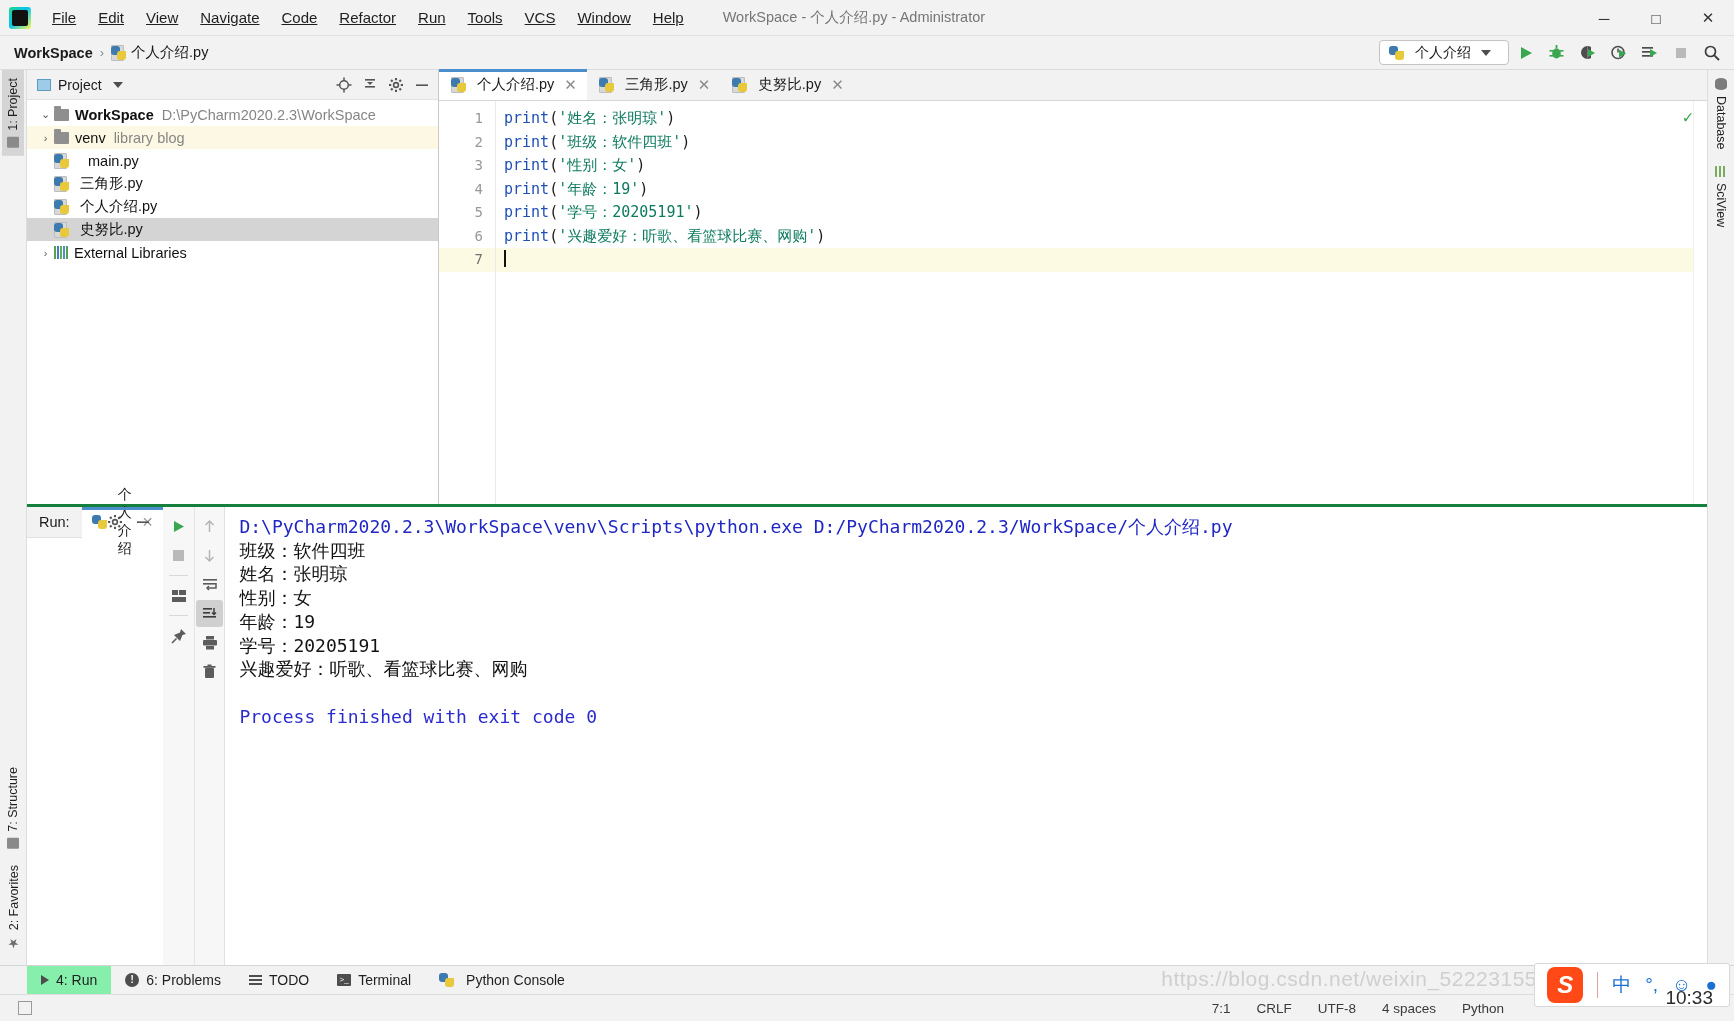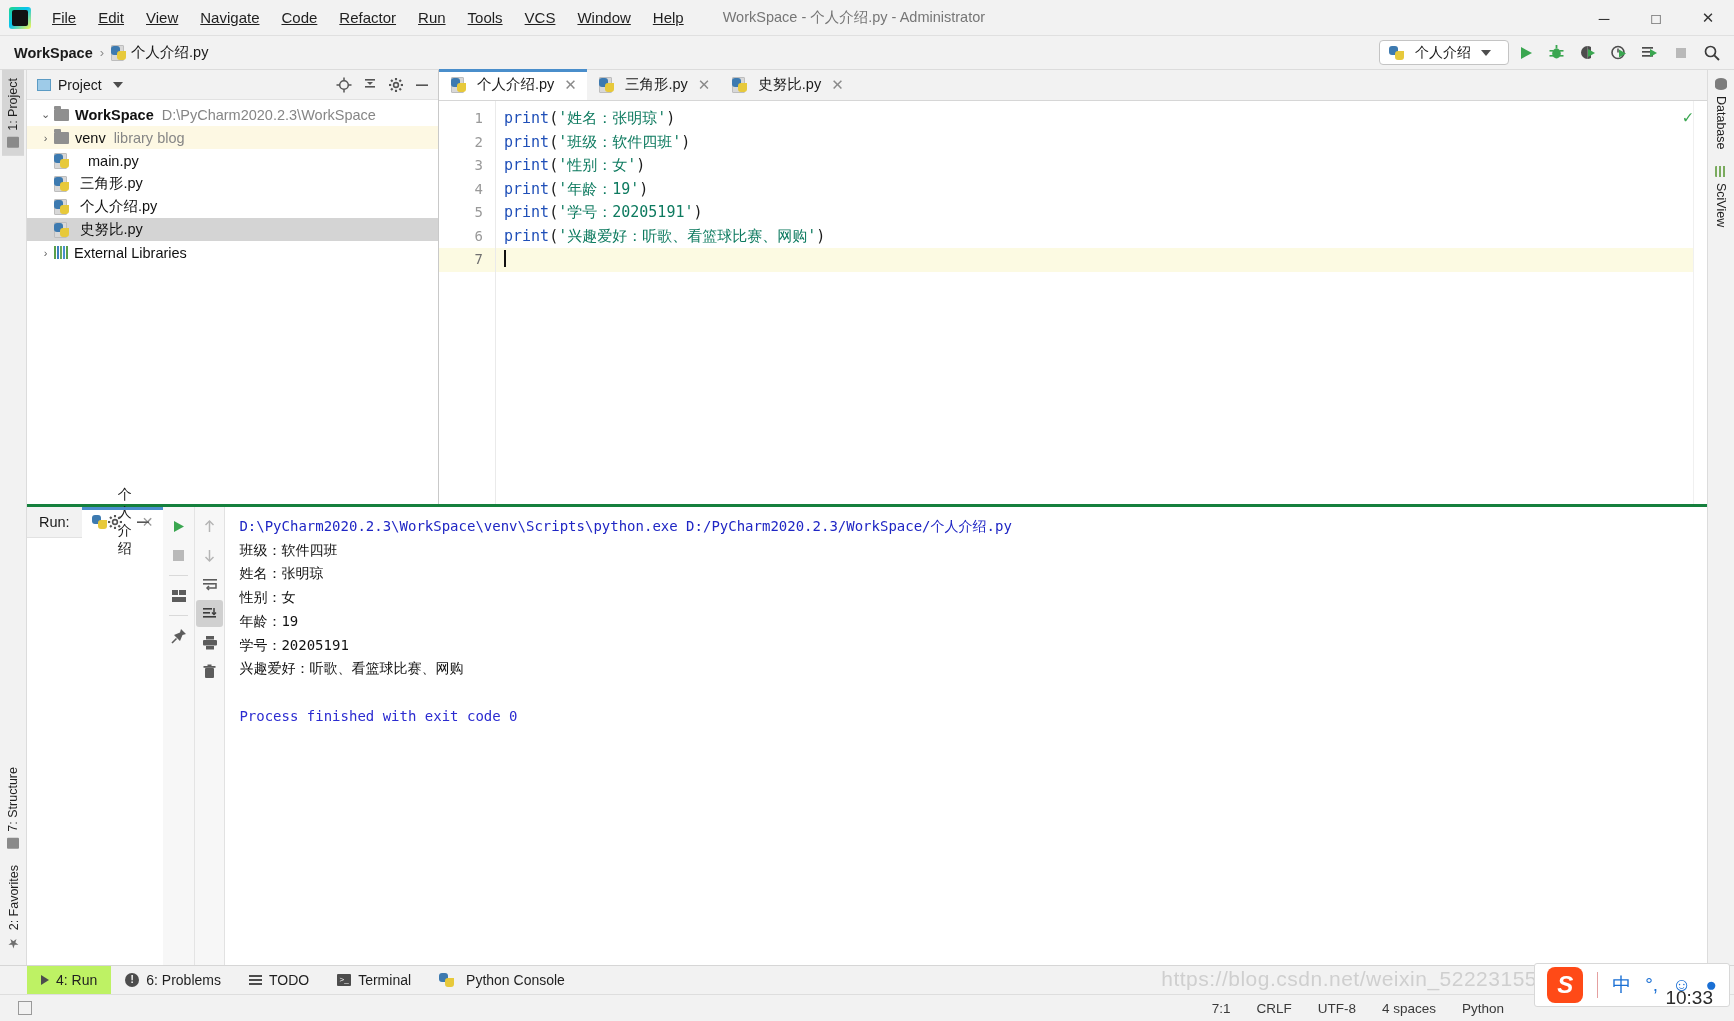--- a/index.html
+++ b/index.html
@@ -191,38 +191,38 @@
     width: 62px; flex: 0 0 62px; display: flex; background:#f7f7f7;
     border-right: 1px solid #e2e2e2;
   }
   .rt-col { width: 31px; display: flex; flex-direction: column; align-items: center; padding-top: 6px; gap: 2px;}
   .rt-col.second { border-left: 1px solid #e4e4e4; }
   .rt-btn { width:27px;height:27px;display:flex;align-items:center;justify-content:center;border-radius:3px;color:#6a6a6a;}
   .rt-btn.on { background:#d0d0d0; }
   .rt-sep { width:19px;height:1px;background:#d9d9d9;margin:4px 0;}
   .console {
     flex: 1 1 auto; padding: 8px 0 0 14px; overflow: hidden;
-    font-family: "DejaVu Sans Mono", "Liberation Mono", monospace; font-size: 14px;
+    font-family: "DejaVu Sans Mono", "Liberation Mono", monospace; font-size: 18px;
     line-height: 23.7px; background: #fff; color: #111;
   }
   .c-path { color: #1f26c4; white-space: nowrap; }
   .c-out  { color: #111; }
   .c-done { color: #2b2bd0; }
   .c-blank { height: 23.7px; }
 
   
   .bottombar {
     height: 29px; flex: 0 0 29px; display: flex; align-items: center;
     background: #f2f2f2; border-top: 1px solid #d6d6d6; padding-left: 27px;
   }
   .btab {
     height: 29px; display: flex; align-items: center; gap: 7px; padding: 0 14px;
     font-size: 14px; color: #1f1f1f; white-space: nowrap;
   }
-  .btab.active { background: #bef264; }
+  .btab.active { background: #86efac; }
   .tri { width:0;height:0;border-left:8px solid #4d4d4d;border-top:5px solid transparent;border-bottom:5px solid transparent;}
   .warnico { width:14px;height:14px;border-radius:50%;background:#4d4d4d;color:#fff;font-size:10px;line-height:14px;text-align:center;font-weight:bold;}
   .listico { width:13px;height:11px;background:repeating-linear-gradient(to bottom,#4d4d4d 0 2px,transparent 2px 4px);}
   .termico { width:14px;height:12px;background:#4d4d4d;color:#fff;font-size:8px;line-height:12px;text-align:center;border-radius:1px;}
 
   .statusbar {
     height: 27px; flex: 0 0 27px; display: flex; align-items: center;
     background: #f2f2f2; border-top: 1px solid #dedede; position: relative; padding: 0 10px;
     font-size: 13.5px; color: #3a3a3a;
   }

